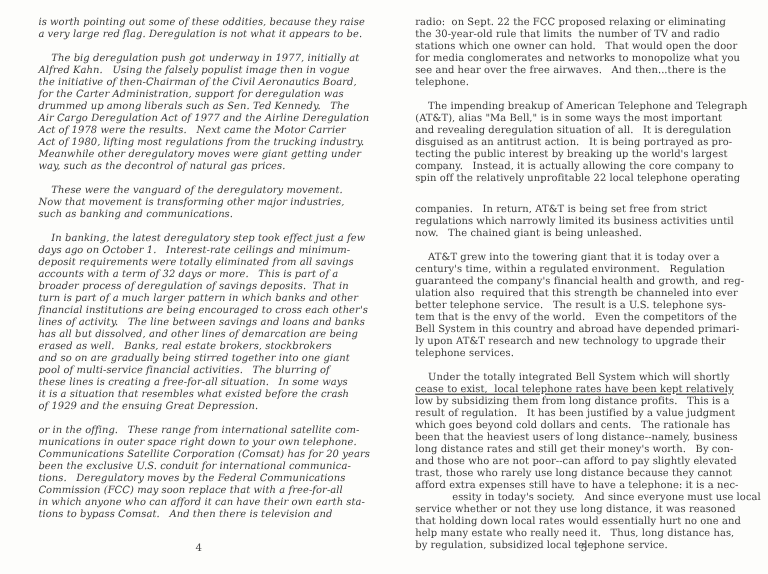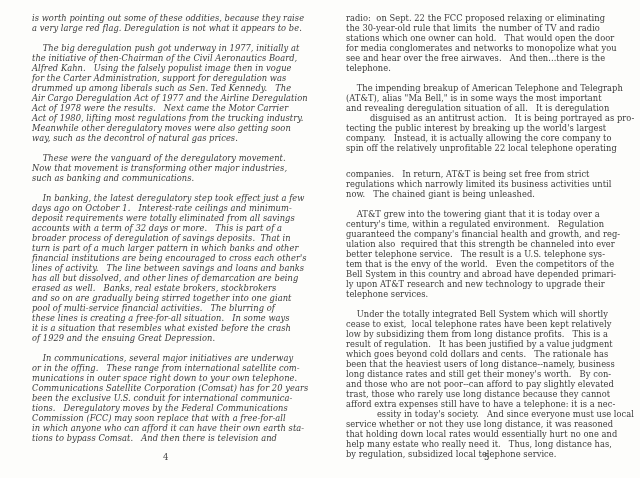--- a/index.html
+++ b/index.html
@@ -41,28 +41,28 @@
 <body>
 
 <div class="page" id="page-left">
   <div class="col">
       <div class="para">
         <span class="line" style="white-space: pre;">is worth pointing out some of these oddities, because they raise</span>
         <span class="line" style="white-space: pre;">a very large red flag. Deregulation is not what it appears to be.</span>
       </div>
       <div class="para">
         <span class="line" style="white-space: pre;">    The big deregulation push got underway in 1977, initially at</span>
+        <span class="line" style="white-space: pre;">Alfred Kahn.   Using the falsely populist image then in vogue</span>
         <span class="line" style="white-space: pre;">the initiative of then-Chairman of the Civil Aeronautics Board,</span>
-        <span class="line" style="white-space: pre;">Alfred Kahn.   Using the falsely populist image then in vogue</span>
         <span class="line" style="white-space: pre;">for the Carter Administration, support for deregulation was</span>
         <span class="line" style="white-space: pre;">drummed up among liberals such as Sen. Ted Kennedy.   The</span>
         <span class="line" style="white-space: pre;">Air Cargo Deregulation Act of 1977 and the Airline Deregulation</span>
         <span class="line" style="white-space: pre;">Act of 1978 were the results.   Next came the Motor Carrier</span>
         <span class="line" style="white-space: pre;">Act of 1980, lifting most regulations from the trucking industry.</span>
-        <span class="line" style="white-space: pre;">Meanwhile other deregulatory moves were also getting soon</span>
+        <span class="line" style="white-space: pre;">Meanwhile other deregulatory moves were giant getting under</span>
         <span class="line" style="white-space: pre;">way, such as the decontrol of natural gas prices.</span>
       </div>
       <div class="para">
         <span class="line" style="white-space: pre;">    These were the vanguard of the deregulatory movement.</span>
         <span class="line" style="white-space: pre;">Now that movement is transforming other major industries,</span>
         <span class="line" style="white-space: pre;">such as banking and communications.</span>
       </div>
       <div class="para">
         <span class="line" style="white-space: pre;">    In banking, the latest deregulatory step took effect just a few</span>
         <span class="line" style="white-space: pre;">days ago on October 1.   Interest-rate ceilings and minimum-</span>
@@ -74,21 +74,20 @@
         <span class="line" style="white-space: pre;">lines of activity.   The line between savings and loans and banks</span>
         <span class="line" style="white-space: pre;">has all but dissolved, and other lines of demarcation are being</span>
         <span class="line" style="white-space: pre;">erased as well.   Banks, real estate brokers, stockbrokers</span>
         <span class="line" style="white-space: pre;">and so on are gradually being stirred together into one giant</span>
         <span class="line" style="white-space: pre;">pool of multi-service financial activities.   The blurring of</span>
         <span class="line" style="white-space: pre;">these lines is creating a free-for-all situation.   In some ways</span>
         <span class="line" style="white-space: pre;">it is a situation that resembles what existed before the crash</span>
         <span class="line" style="white-space: pre;">of 1929 and the ensuing Great Depression.</span>
       </div>
       <div class="para">
-        <span class="line" style="white-space: pre;">    In communications, several major initiatives are underway</span>
         <span class="line" style="white-space: pre;">or in the offing.   These range from international satellite com-</span>
         <span class="line" style="white-space: pre;">munications in outer space right down to your own telephone.</span>
         <span class="line" style="white-space: pre;">Communications Satellite Corporation (Comsat) has for 20 years</span>
         <span class="line" style="white-space: pre;">been the exclusive U.S. conduit for international communica-</span>
         <span class="line" style="white-space: pre;">tions.   Deregulatory moves by the Federal Communications</span>
         <span class="line" style="white-space: pre;">Commission (FCC) may soon replace that with a free-for-all</span>
         <span class="line" style="white-space: pre;">in which anyone who can afford it can have their own earth sta-</span>
         <span class="line" style="white-space: pre;">tions to bypass Comsat.   And then there is television and</span>
       </div>
     </div>
@@ -102,42 +101,42 @@
         <span class="line" style="white-space: pre;">the 30-year-old rule that limits  the number of TV and radio</span>
         <span class="line" style="white-space: pre;">stations which one owner can hold.   That would open the door</span>
         <span class="line" style="white-space: pre;">for media conglomerates and networks to monopolize what you</span>
         <span class="line" style="white-space: pre;">see and hear over the free airwaves.   And then...there is the</span>
         <span class="line" style="white-space: pre;">telephone.</span>
       </div>
       <div class="para">
         <span class="line" style="white-space: pre;">    The impending breakup of American Telephone and Telegraph</span>
         <span class="line" style="white-space: pre;">(AT&amp;T), alias "Ma Bell," is in some ways the most important</span>
         <span class="line" style="white-space: pre;">and revealing deregulation situation of all.   It is deregulation</span>
-        <span class="line" style="white-space: pre; margin-left: 24px;">disguised as an antitrust action.   It is being portrayed as pro-</span>
+        <span class="line" style="white-space: pre;">disguised as an antitrust action.   It is being portrayed as pro-</span>
         <span class="line" style="white-space: pre;">tecting the public interest by breaking up the world's largest</span>
         <span class="line" style="white-space: pre;">company.   Instead, it is actually allowing the core company to</span>
         <span class="line" style="white-space: pre;">spin off the relatively unprofitable 22 local telephone operating</span>
         <span class="line" style="white-space: pre; margin-top: 16px;">companies.   In return, AT&amp;T is being set free from strict</span>
         <span class="line" style="white-space: pre;">regulations which narrowly limited its business activities until</span>
         <span class="line" style="white-space: pre;">now.   The chained giant is being unleashed.</span>
       </div>
       <div class="para">
         <span class="line" style="white-space: pre;">    AT&amp;T grew into the towering giant that it is today over a</span>
         <span class="line" style="white-space: pre;">century's time, within a regulated environment.   Regulation</span>
         <span class="line" style="white-space: pre;">guaranteed the company's financial health and growth, and reg-</span>
         <span class="line" style="white-space: pre;">ulation also  required that this strength be channeled into ever</span>
         <span class="line" style="white-space: pre;">better telephone service.   The result is a U.S. telephone sys-</span>
         <span class="line" style="white-space: pre;">tem that is the envy of the world.   Even the competitors of the</span>
         <span class="line" style="white-space: pre;">Bell System in this country and abroad have depended primari-</span>
         <span class="line" style="white-space: pre;">ly upon AT&amp;T research and new technology to upgrade their</span>
         <span class="line" style="white-space: pre;">telephone services.</span>
       </div>
       <div class="para">
         <span class="line" style="white-space: pre;">    Under the totally integrated Bell System which will shortly</span>
-        <span class="line" style="white-space: pre;">cease to exist,  local telephone rates have been kept relatively</span>
+        <span class="line" style="white-space: pre; text-decoration: underline;">cease to exist,  local telephone rates have been kept relatively</span>
         <span class="line" style="white-space: pre;">low by subsidizing them from long distance profits.   This is a</span>
         <span class="line" style="white-space: pre;">result of regulation.   It has been justified by a value judgment</span>
         <span class="line" style="white-space: pre;">which goes beyond cold dollars and cents.   The rationale has</span>
         <span class="line" style="white-space: pre;">been that the heaviest users of long distance--namely, business</span>
         <span class="line" style="white-space: pre;">long distance rates and still get their money's worth.   By con-</span>
         <span class="line" style="white-space: pre;">and those who are not poor--can afford to pay slightly elevated</span>
         <span class="line" style="white-space: pre;">trast, those who rarely use long distance because they cannot</span>
         <span class="line" style="white-space: pre;">afford extra expenses still have to have a telephone: it is a nec-</span>
         <span class="line" style="white-space: pre; text-align: right;">essity in today's society.   And since everyone must use local</span>
         <span class="line" style="white-space: pre;">service whether or not they use long distance, it was reasoned</span>

